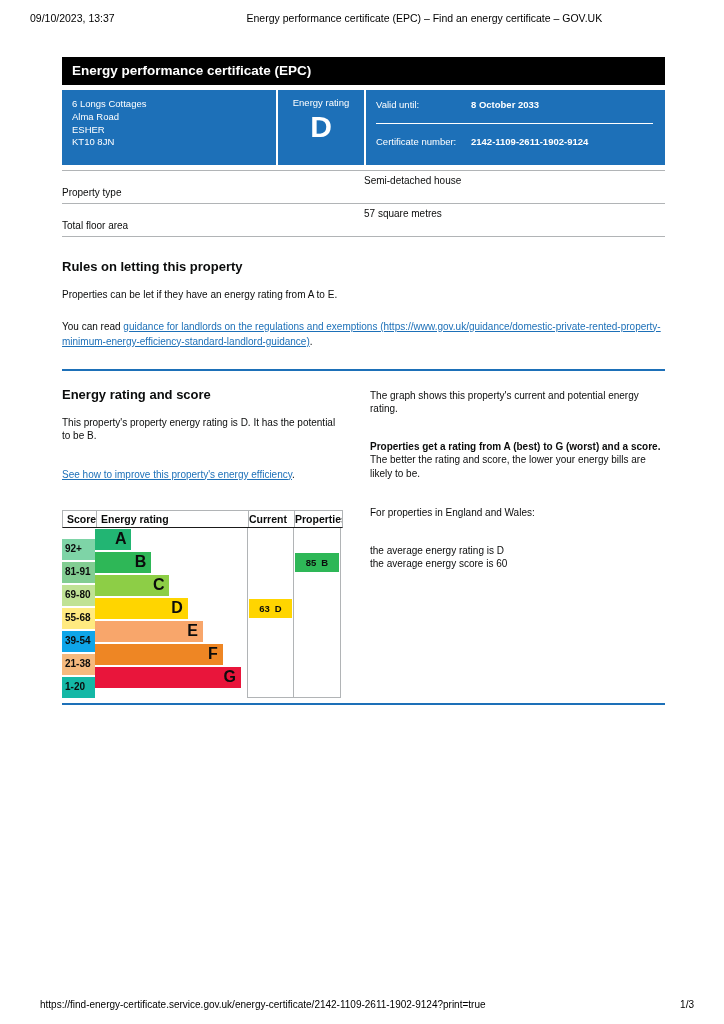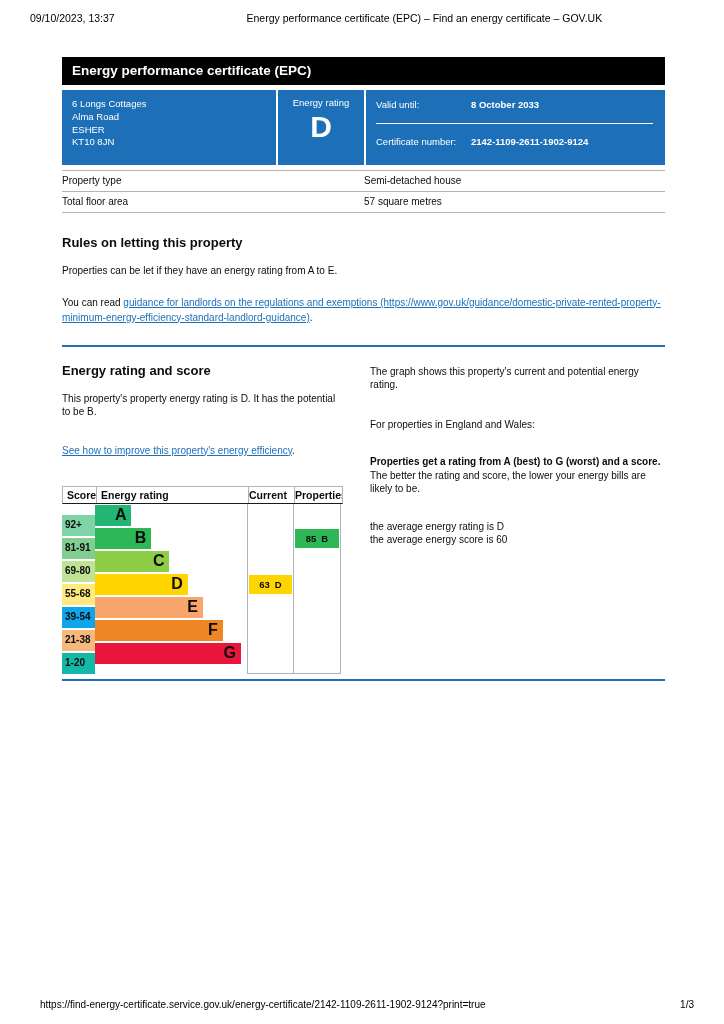--- a/index.html
+++ b/index.html
@@ -40,21 +40,21 @@
   .cell.ratingbox .rating-label{font-size:9.5px;}
   .cell.ratingbox .rating-letter{font-size:30px;font-weight:bold;line-height:1.1;margin-top:2px;}
   .cell.validity{flex:1;padding:9px 12px 8px 10px;font-size:9.5px;}
   .validity-row{display:flex;}
   .validity-row .vlabel{width:95px;flex:0 0 95px;}
   .validity-row .vvalue{font-weight:bold;}
   .vdivider{border-top:1px solid #ffffff;margin:13px 0 12px 0;}
   
   .prop-table{margin-top:5px;font-size:10px;border-top:1px solid var(--border);}
   .prop-row{display:flex;border-bottom:1px solid var(--border);padding:4px 0 5px 0;}
-  .prop-row .plabel{width:302px;flex:0 0 302px;}
+  .prop-row .plabel{width:302px;flex:0 0 302px;margin-top:12px;}
   
   h2{font-size:13px;font-weight:bold;margin:22px 0 0 0;}
   p{font-size:10px;line-height:1.35;margin:14px 0 0 0;}
   a.link{color:var(--blue);text-decoration:underline;cursor:pointer;}
   .link-para{margin-top:17px;line-height:1.5;}
   hr.blue-rule{border:none;border-top:2px solid var(--blue);margin:20px 0 0 0;}
   
   .columns{display:flex;gap:25px;margin-top:8px;}
   .col-left{width:283px;flex:0 0 283px;}
   .col-right{width:295px;flex:0 0 295px;}
@@ -232,25 +232,25 @@
                 </div>
                 <div class="pcell"></div>
                 <div class="pcell rightmost"></div>
               </div>
             </div>
         </div>
       </div>
 
       <div class="col-right">
         <p class="first">The graph shows this property's current and potential energy rating.</p>
-        <p style="margin-top:26px">For properties in England and Wales:</p>
         <p style="margin-top:24px">
           <strong class="bold-line">Properties get a rating from A (best) to G (worst) and a score.</strong>
           <span>The better the rating and score, the lower your energy bills are likely to be.</span>
         </p>
+        <p style="margin-top:26px">For properties in England and Wales:</p>
         <p style="margin-top:24px">
           <span style="display:block">the average energy rating is D</span>
           <span style="display:block">the average energy score is 60</span>
         </p>
       </div>
     </div>
 
     <hr class="blue-rule" style="margin-top:14px">
 
   </div>

